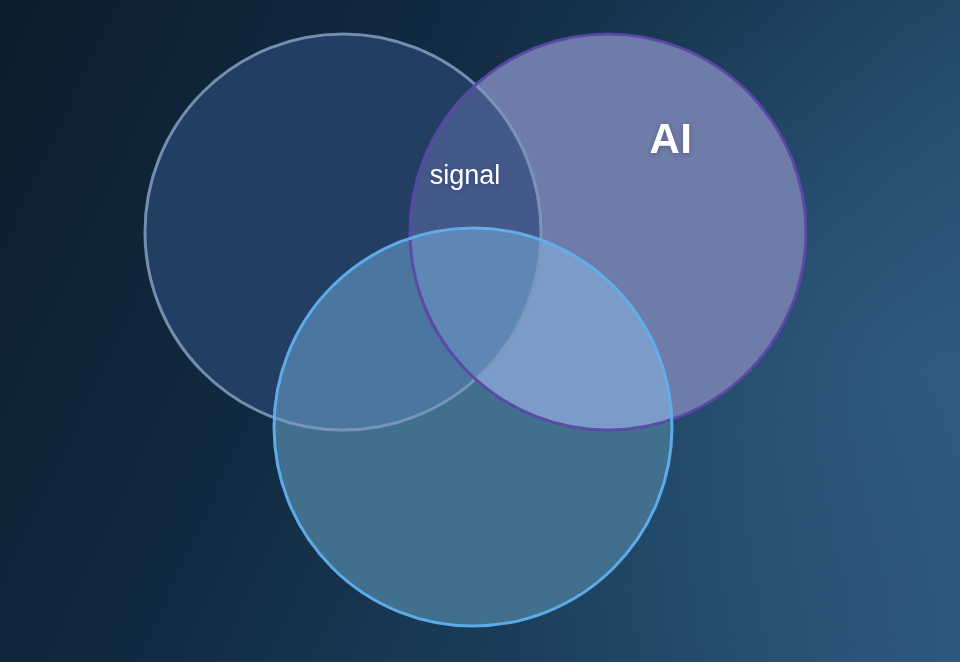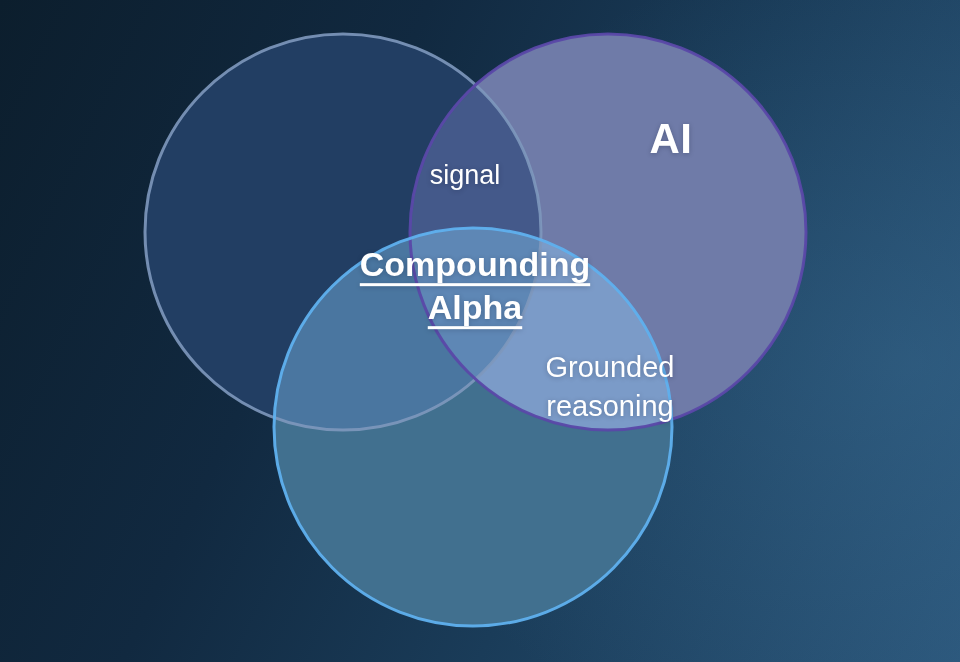--- a/index.html
+++ b/index.html
@@ -104,19 +104,17 @@
     <circle cx="343" cy="232" r="198" fill="none" stroke-width="3" opacity="0.9" stroke="#7E98BD"></circle>
     <circle cx="608" cy="232" r="198" fill="none" stroke-width="3" opacity="0.95" stroke="#5A48A8"></circle>
     <circle cx="473" cy="427" r="199" fill="none" stroke-width="3" opacity="0.95" stroke="#5FB0EE"></circle>
   </svg>
 
 
   <div class="label label-big pos-ai">AI</div>
 
   <div class="label label-signal pos-signal">signal</div>
 
-  <div class="label label-center pos-center">Compounding Alpha</div>
 
 
-  <div class="label label-mid label-grounded pos-ground">Grounded reasoning</div>
 
 
 </div>
 
 </body></html>

